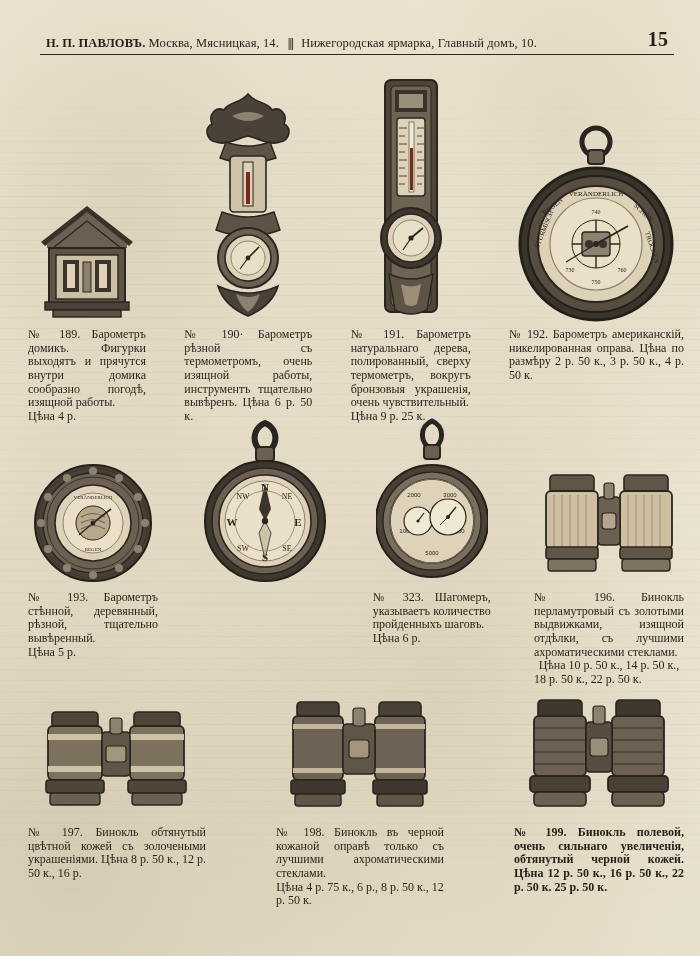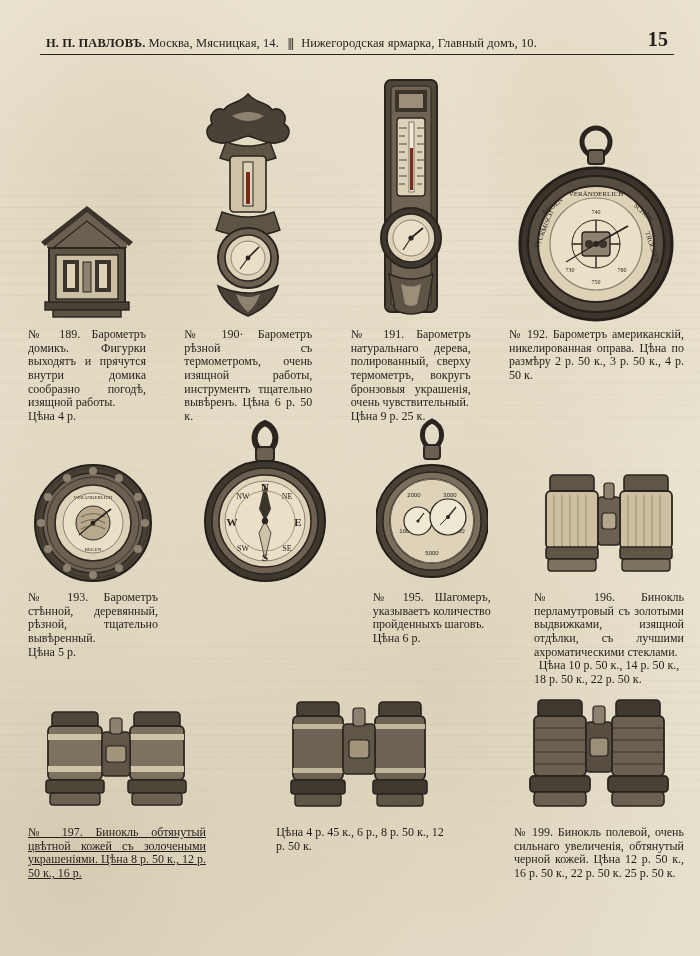--- a/index.html
+++ b/index.html
@@ -118,23 +118,23 @@
   .w1 { width: 118px; }
   .w2 { width: 128px; }
   .w3 { width: 120px; }
   .w4 { width: 175px; }
 
   .w5 { width: 130px; }
   .w6 { width: 128px; }
   .w7 { width: 118px; }
   .w8 { width: 150px; }
 
-  .w9 { width: 178px; text-decoration: underline; }
+  .w9 { width: 178px; }
   .w10 { width: 168px; }
-  .w11 { width: 170px; }
+  .w11 { width: 170px; font-weight: bold; }
 
   svg { display: block; }
   .ink { fill: #2a251f; }
 </style>
 </head>
 <body>
 
 <div class="paper"></div>
 <div class="ghost"></div>
 
@@ -378,21 +378,21 @@
             <path d="M42 104 L48 96" stroke="#2a251f" stroke-width="1.2"></path>
             <path d="M72 100 L80 90" stroke="#2a251f" stroke-width="1.4"></path>
             <path d="M72 100 L64 108" stroke="#2a251f" stroke-width="1"></path>
             <circle cx="42" cy="104" r="1.6" fill="#2a251f"></circle>
             <circle cx="72" cy="100" r="2" fill="#2a251f"></circle>
             <circle cx="56" cy="104" r="42" fill="none" stroke="#8d8170" stroke-width="0.8"></circle>
           </g>
         </svg>
       </div>
       <div class="caption">
-        <span>№ 195. Шагомеръ, указываетъ количество пройденныхъ шаговъ.</span>
+        <span>№ 323. Шагомеръ, указываетъ количество пройденныхъ шаговъ.</span>
         <span class="price">Цѣна 6 р.</span>
       </div>
     </div>
 
     <div class="item w8">
       <div class="art" style="height:185px;">
         <svg width="150" height="116" viewBox="0 0 150 116">
           <g class="ink">
             <rect x="16" y="6" width="44" height="18" rx="4" fill="#5f5648" stroke="#2a251f" stroke-width="1.6"></rect>
             <rect x="90" y="6" width="44" height="18" rx="4" fill="#5f5648" stroke="#2a251f" stroke-width="1.6"></rect>
@@ -464,21 +464,22 @@
             <rect x="94" y="86" width="54" height="14" rx="3" fill="#3f382f" stroke="#2a251f" stroke-width="1.6"></rect>
             <rect x="16" y="100" width="46" height="12" rx="3" fill="#5f5648" stroke="#2a251f" stroke-width="1.4"></rect>
             <rect x="98" y="100" width="46" height="12" rx="3" fill="#5f5648" stroke="#2a251f" stroke-width="1.4"></rect>
             <rect x="64" y="30" width="32" height="50" rx="4" fill="#5f5648" stroke="#2a251f" stroke-width="1.6"></rect>
             <rect x="70" y="46" width="20" height="18" rx="3" fill="#a2957c" stroke="#2a251f" stroke-width="1.2"></rect>
             <rect x="74" y="14" width="12" height="18" rx="3" fill="#8d8170" stroke="#2a251f" stroke-width="1.2"></rect>
           </g>
         </svg>
       </div>
       <div class="caption">
-        <span class="price">Цѣна 4 р. 45 к., 6 р., 8 р. 50 к., 12 р. 50 к.</span>
+        <span>№ 198. Бинокль въ черной кожаной оправѣ только съ лучшими ахроматическими стеклами.</span>
+        <span class="price">Цѣна 4 р. 75 к., 6 р., 8 р. 50 к., 12 р. 50 к.</span>
       </div>
     </div>
 
     <div class="item w11">
       <div class="art" style="height:140px;">
         <svg width="166" height="126" viewBox="0 0 166 126">
           <g class="ink">
             <rect x="22" y="6" width="44" height="18" rx="4" fill="#3f382f" stroke="#2a251f" stroke-width="1.6"></rect>
             <rect x="100" y="6" width="44" height="18" rx="4" fill="#3f382f" stroke="#2a251f" stroke-width="1.6"></rect>
             <rect x="18" y="22" width="52" height="60" rx="5" fill="#6b6052" stroke="#2a251f" stroke-width="1.8"></rect>

